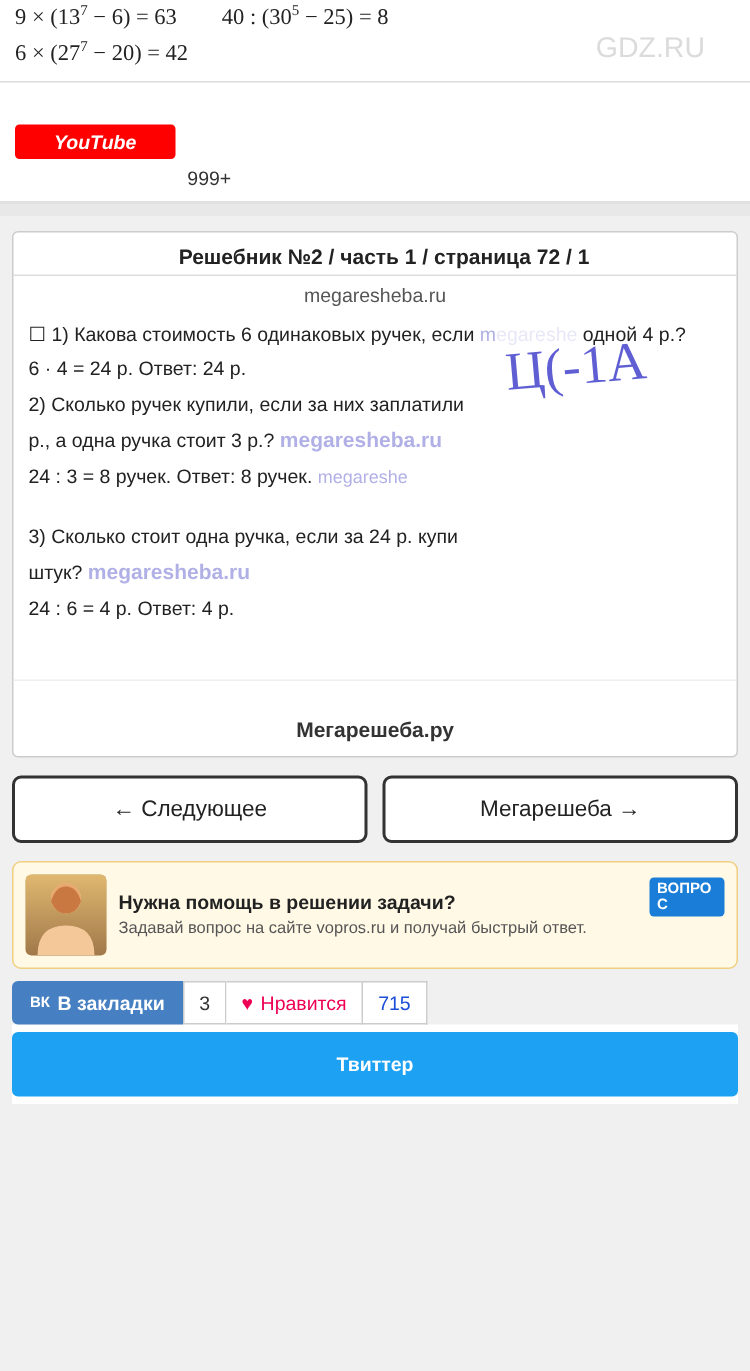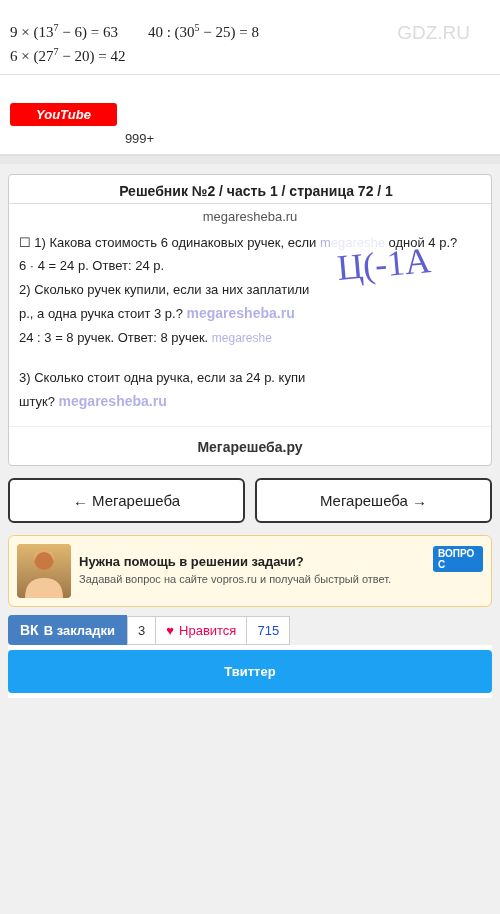--- a/index.html
+++ b/index.html
@@ -7,21 +7,21 @@
       width: 500px;
       min-height: 914px;
       font-family: Arial, sans-serif;
       background: #f0f0f0;
       overflow-x: hidden;
     }
 
     
     .math-section {
       background: #fff;
-      padding: 20px 10px 6px 10px;
+      padding: 0 10px 6px 10px;
       border-bottom: 1px solid #ddd;
       font-family: 'Times New Roman', serif;
       font-size: 15px;
       line-height: 1.6;
       color: #222;
       position: relative;
     }
     .math-section .gdz-watermark {
       position: absolute;
       right: 30px;
@@ -122,22 +122,23 @@
     .megaresheba-inline {
       color: rgba(80,80,200,0.45);
       font-size: 13px;
       font-style: normal;
     }
     .solution-footer {
       text-align: center;
       font-size: 14px;
       font-weight: bold;
       color: #333;
-      padding: 12px 0 10px 0;
+      padding: 24px 0 10px 0;
       border-top: 1px solid #eee;
+      margin-top: 24px;
     }
 
     
     .nav-buttons {
       display: flex;
       gap: 10px;
       margin: 12px 8px;
     }
     .nav-btn {
       flex: 1;
@@ -217,21 +218,21 @@
       font-weight: bold;
       padding: 7px 12px;
       border-radius: 4px 0 0 4px;
       border: none;
       cursor: pointer;
       display: flex;
       align-items: center;
       gap: 5px;
     }
     .vk-icon {
-      font-size: 14px;
+      font-size: 10px;
       font-weight: bold;
     }
     .social-count {
       background: #fff;
       border: 1px solid #ccc;
       padding: 6px 10px;
       font-size: 13px;
       color: #333;
       min-width: 28px;
       text-align: center;
@@ -314,27 +315,28 @@
       <p>
         р., а одна ручка стоит 3 р.? <span class="megaresheba-inline" style="font-size:14px;font-weight:bold">megaresheba.ru</span>
       </p>
       <p>24 : 3 = 8 ручек. Ответ: 8 ручек. <span class="megaresheba-inline" style="font-size:12px">megareshe</span></p>
       <p style="margin-top:20px">
         3) Сколько стоит одна ручка, если за 24 р. купи
       </p>
       <p>
         штук? <span class="megaresheba-inline" style="font-size:14px;font-weight:bold">megaresheba.ru</span>
       </p>
+      <p>24 : 6 = 4 р. Ответ: 4 р.</p>
     </div>
     <div class="solution-footer">Мегарешеба.ру</div>
   </div>
 </div>
 
 <div class="nav-buttons">
-  <button class="nav-btn">← Мегарешеба</button>
+  <button class="nav-btn">← Следующее</button>
   <button class="nav-btn">Мегарешеба →</button>
 </div>
 
 <div class="ad-banner">
   <div class="ad-image">
     <div class="ad-person">
       
       <svg viewBox="0 0 54 54" width="54" height="54">
         <circle cx="27" cy="16" r="10" fill="#f5c89a"></circle>
         <path d="M8 54 Q8 34 27 34 Q46 34 46 54Z" fill="#f5c89a"></path>

